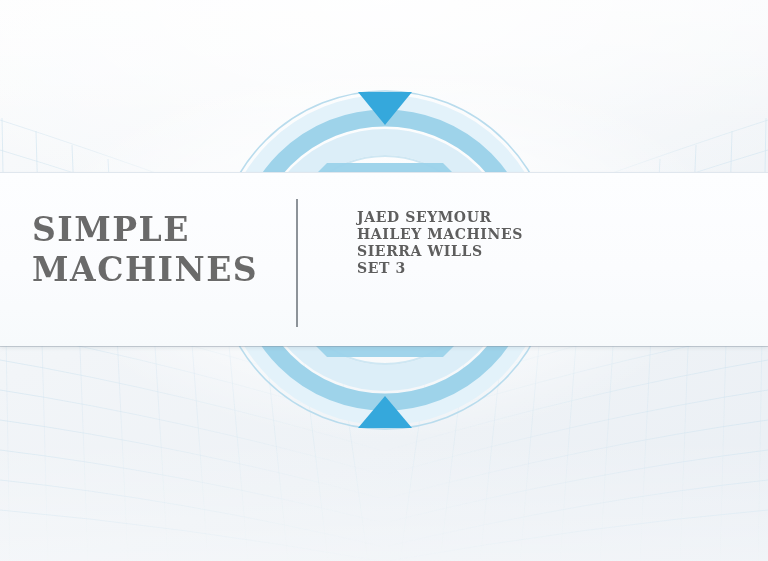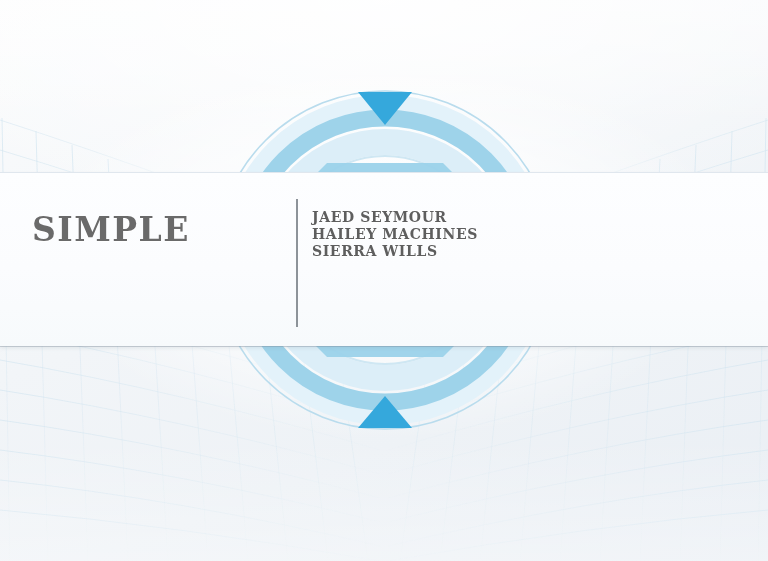--- a/index.html
+++ b/index.html
@@ -109,21 +109,21 @@
     padding-top: 10px;
     color: #5e5e5e;
     font-family: "DejaVu Serif", serif;
     font-weight: bold;
     font-size: 14px;
     line-height: 17px;
     letter-spacing: 0.6px;
     white-space: nowrap;
     text-shadow: 0 1px 0 rgba(255,255,255,0.75);
   }
-  .name-item { display: block; }
+  .name-item { display: block; margin-left: 45px; }
 </style>
 </head>
 <body>
 
 <div id="slide">
 
   <div class="grid-layer">
     <svg viewBox="0 0 768 561" xmlns="http://www.w3.org/2000/svg" aria-hidden="true">
       <defs>
         <linearGradient id="gFadeL" x1="0" y1="0" x2="1" y2="0">
@@ -225,24 +225,26 @@
       <polygon points="143,368 197,368 170,336" fill="#35a8dc"></polygon>
     </svg>
   </div>
 
   <div class="band">
     <div class="band-top-edge"></div>
   </div>
 
   <div class="title-block">
     <span class="title-line">SIMPLE</span>
+    <span class="title-line">MACHINES</span>
   </div>
 
   <div class="names-wrap">
     <div class="names-rule"></div>
     <div class="names-list">
       <span class="name-item">JAED SEYMOUR</span>
       <span class="name-item">HAILEY MACHINES</span>
       <span class="name-item">SIERRA WILLS</span>
+      <span class="name-item">SET 3</span>
     </div>
   </div>
 
 </div>
 
 </body></html>

